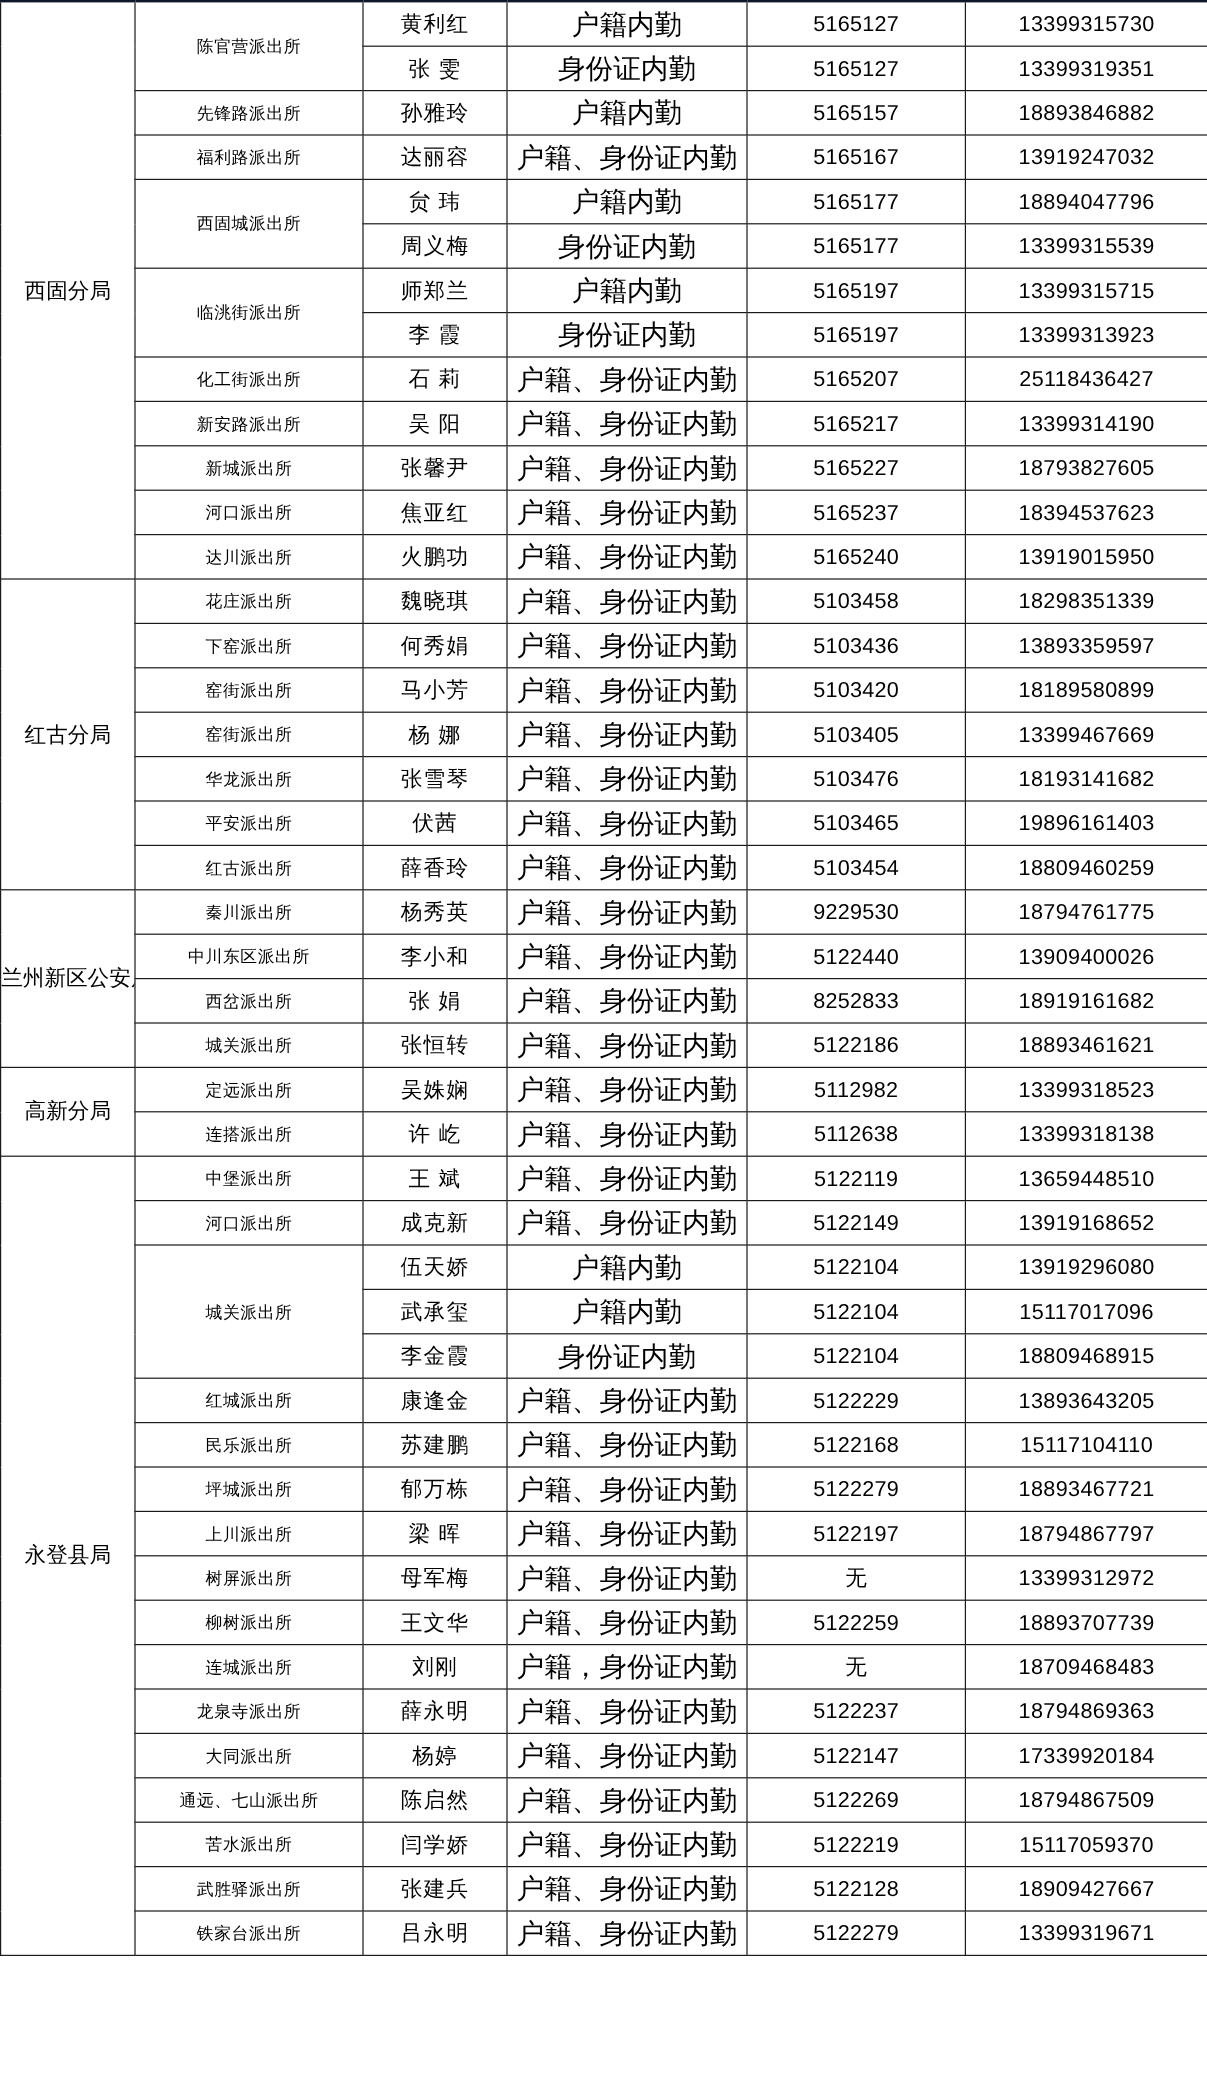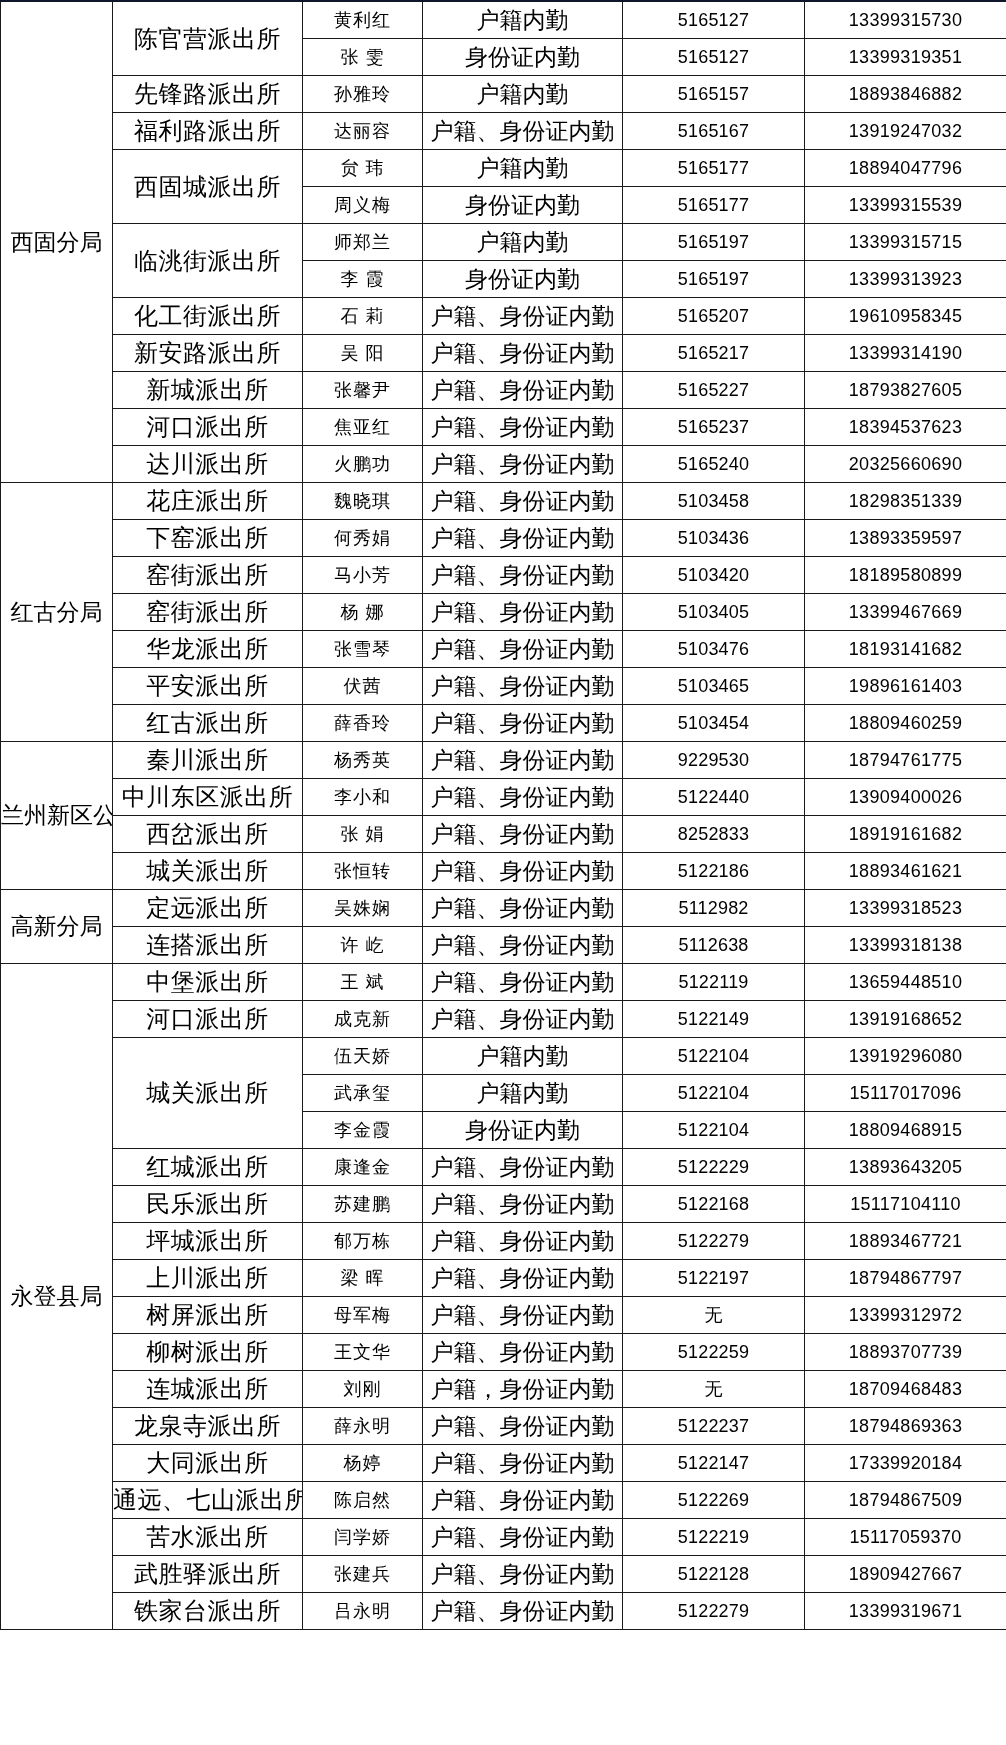--- a/index.html
+++ b/index.html
@@ -35,29 +35,29 @@
   }
   
   col.c-bureau   { width: 112px; }
   col.c-station  { width: 190px; }
   col.c-name     { width: 120px; }
   col.c-duty     { width: 200px; }
   col.c-phone    { width: 182px; }
   col.c-mobile   { width: 202px; }
 
   td.bureau {
-    font-size: 23px;
+    font-size: 18px;
     letter-spacing: 0px;
     padding: 0 2px;
     white-space: normal;
     word-break: break-all;
     line-height: 1.25;
   }
   td.station {
-    font-size: 24px;
+    font-size: 14px;
     letter-spacing: 0.5px;
   }
   td.name {
     font-size: 18px;
     letter-spacing: 1px;
   }
   td.duty {
     font-size: 23px;
     letter-spacing: 0px;
   }
@@ -136,21 +136,21 @@
           <td class="name">李 霞</td>
           <td class="duty">身份证内勤</td>
           <td class="phone">5165197</td>
           <td class="mobile">13399313923</td>
         </tr>
         <tr>
           <td class="station">化工街派出所</td>
           <td class="name">石 莉</td>
           <td class="duty">户籍、身份证内勤</td>
           <td class="phone">5165207</td>
-          <td class="mobile">19610958345</td>
+          <td class="mobile">25118436427</td>
         </tr>
         <tr>
           <td class="station">新安路派出所</td>
           <td class="name">吴 阳</td>
           <td class="duty">户籍、身份证内勤</td>
           <td class="phone">5165217</td>
           <td class="mobile">13399314190</td>
         </tr>
         <tr>
           <td class="station">新城派出所</td>
@@ -164,21 +164,21 @@
           <td class="name">焦亚红</td>
           <td class="duty">户籍、身份证内勤</td>
           <td class="phone">5165237</td>
           <td class="mobile">18394537623</td>
         </tr>
         <tr>
           <td class="station">达川派出所</td>
           <td class="name">火鹏功</td>
           <td class="duty">户籍、身份证内勤</td>
           <td class="phone">5165240</td>
-          <td class="mobile">20325660690</td>
+          <td class="mobile">13919015950</td>
         </tr>
         <tr>
           <td class="bureau" rowspan="7">红古分局</td>
           <td class="station">花庄派出所</td>
           <td class="name">魏晓琪</td>
           <td class="duty">户籍、身份证内勤</td>
           <td class="phone">5103458</td>
           <td class="mobile">18298351339</td>
         </tr>
         <tr>

